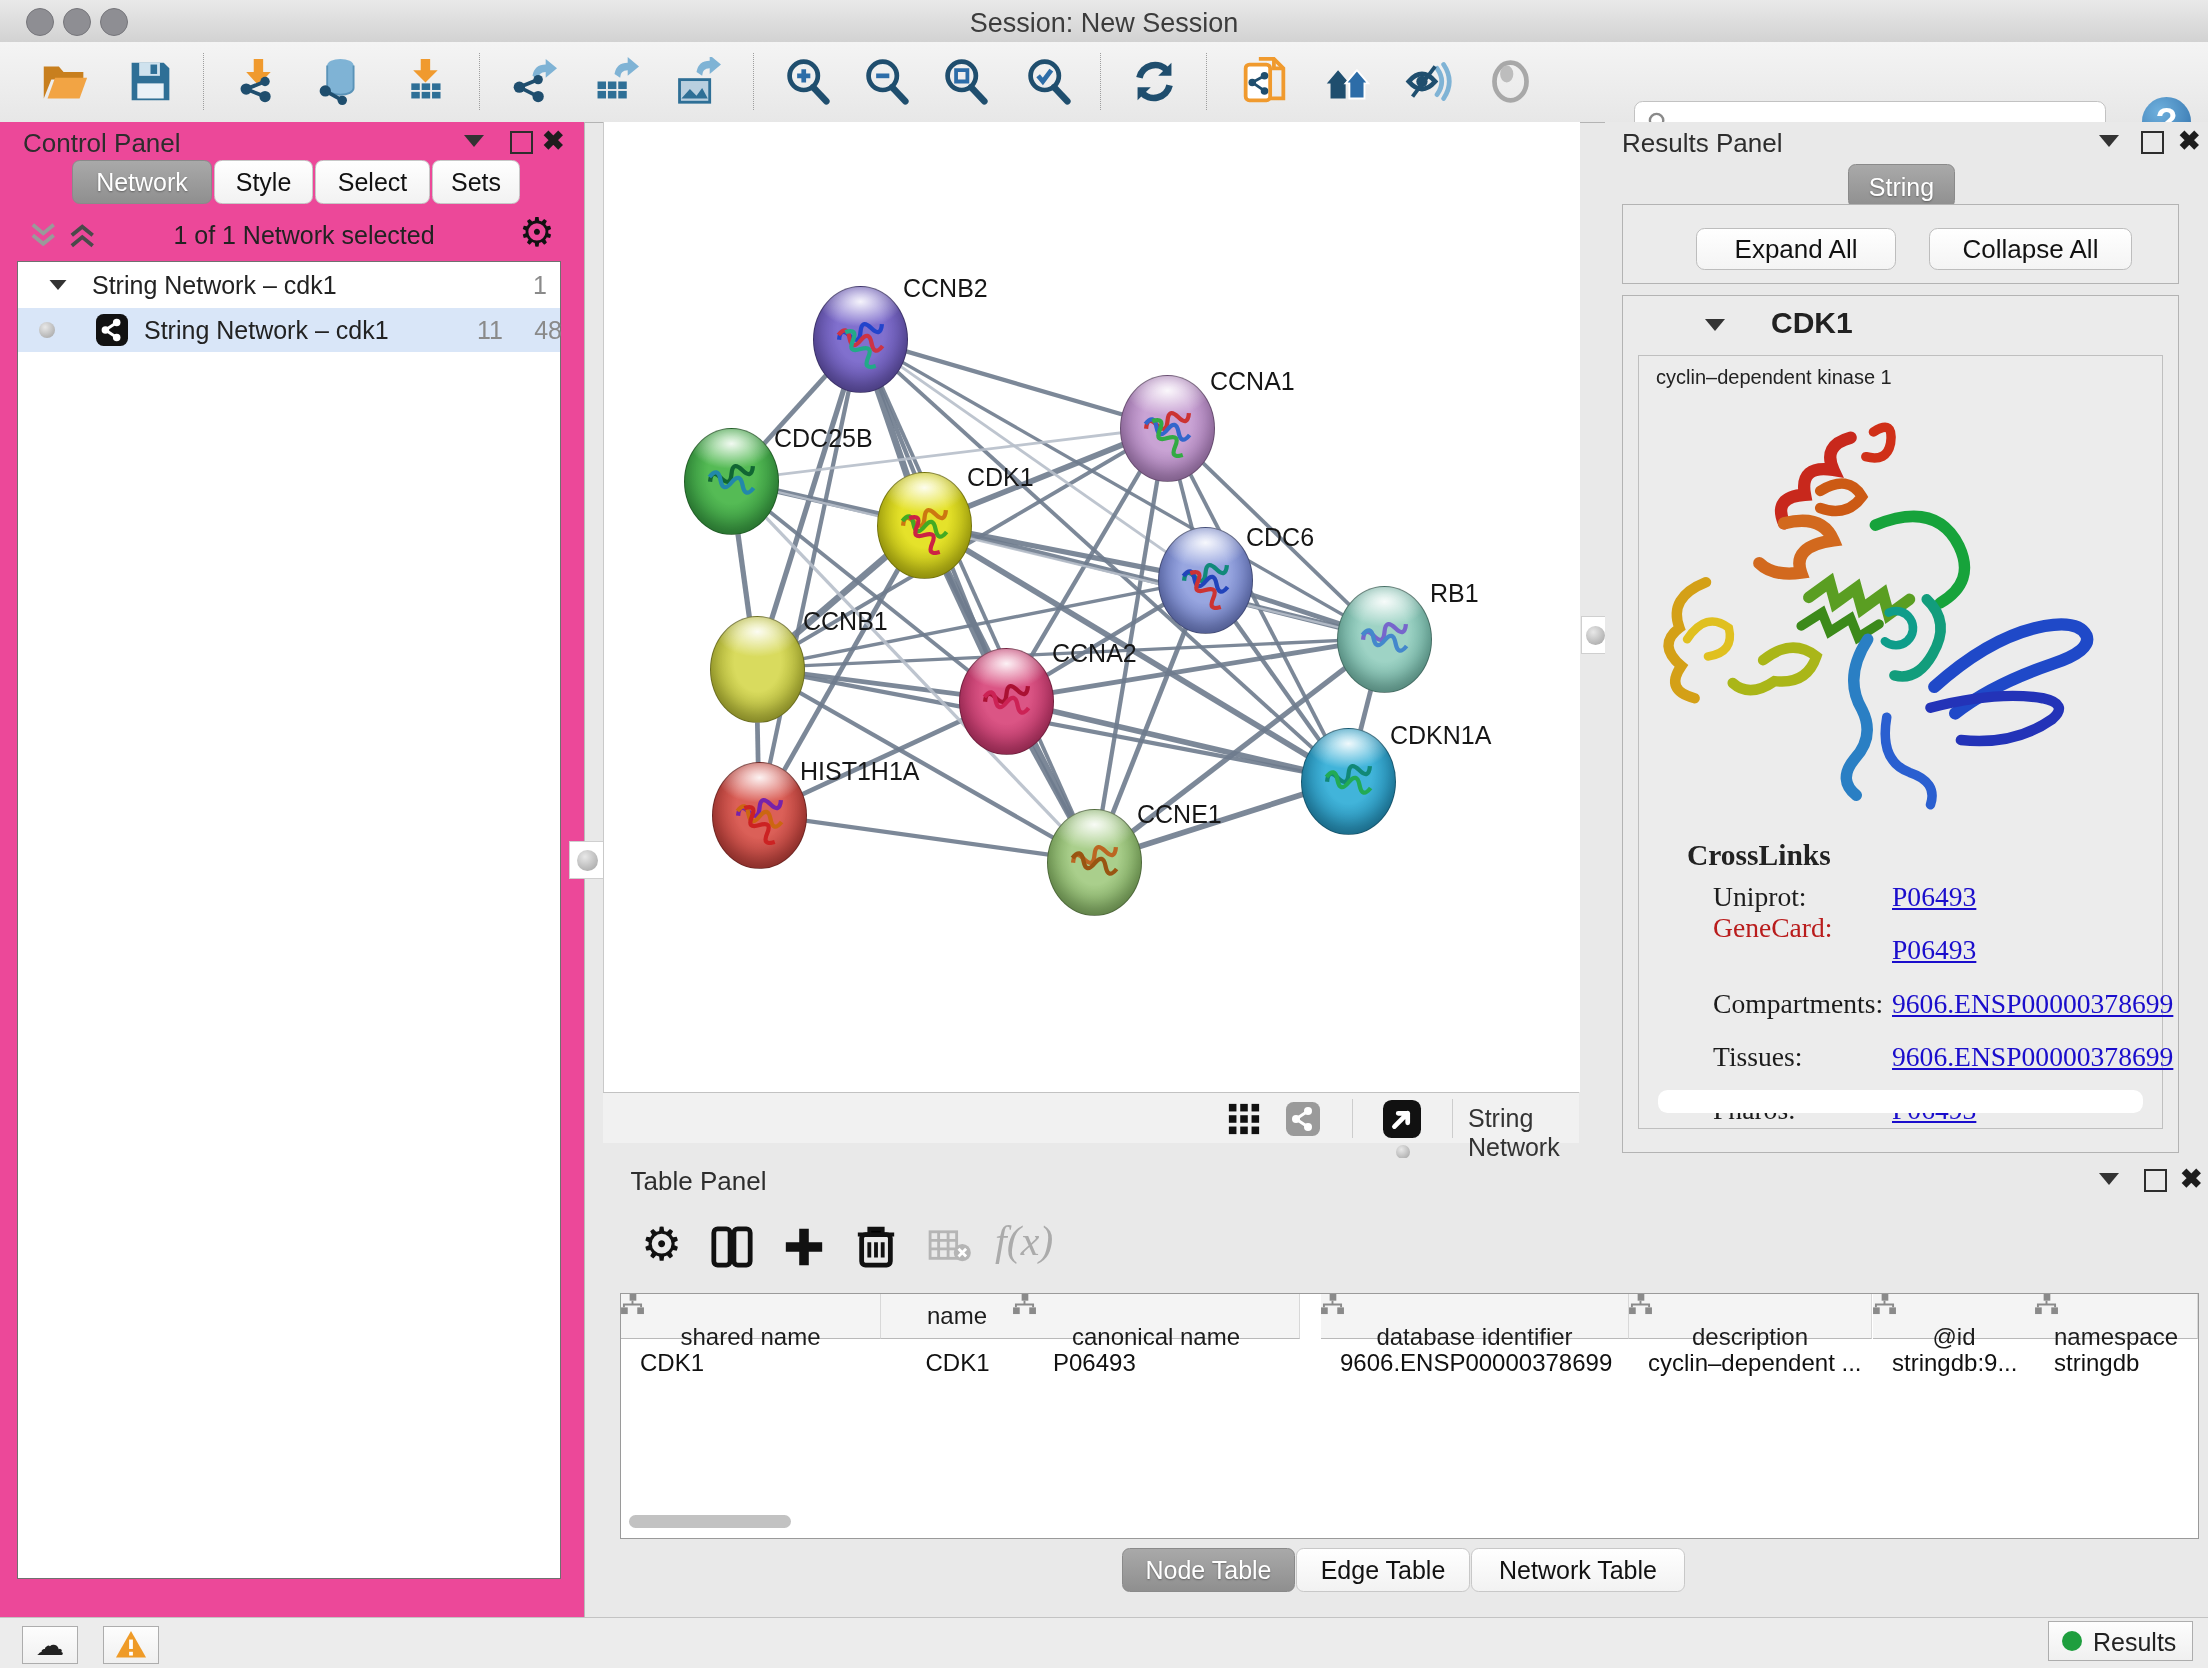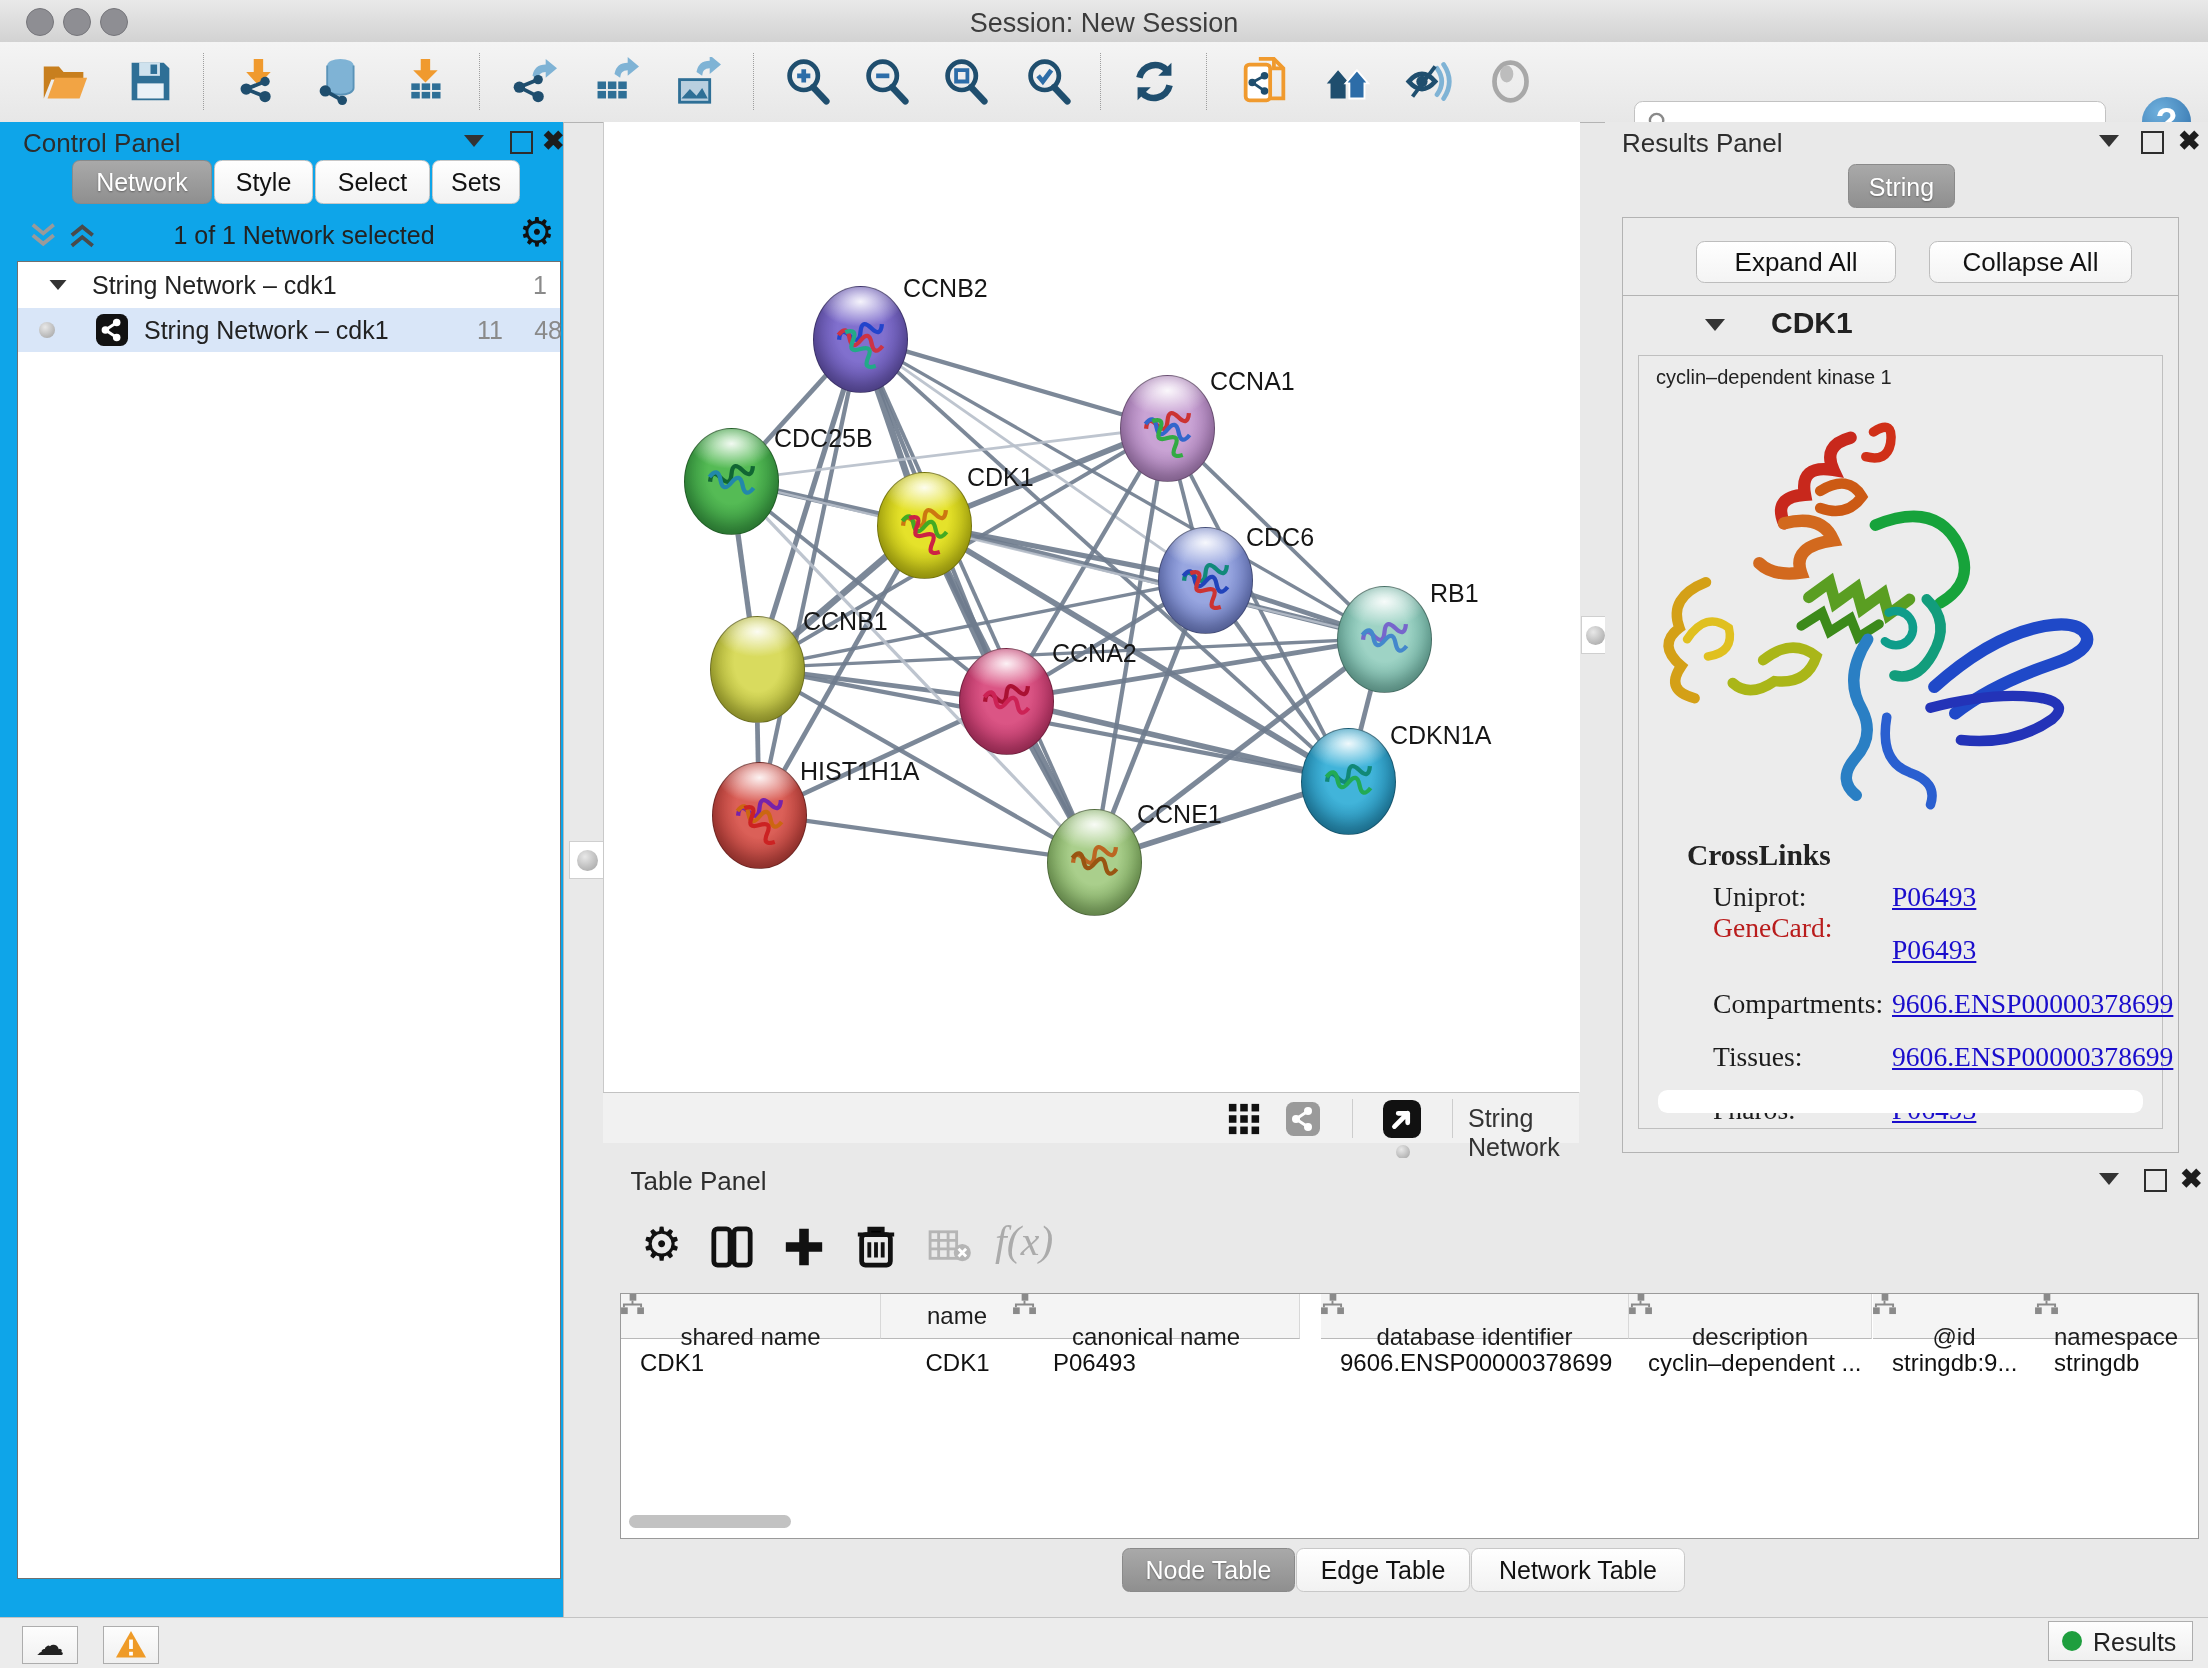--- a/index.html
+++ b/index.html
@@ -26,21 +26,21 @@
   .panel-title{font-size:26px;color:#2d2d2d;}
   .tri-down{width:0;height:0;border-left:10.5px solid transparent;border-right:10.5px solid transparent;
      border-top:12.4px solid #333;}
   .float-box{width:19px;height:19px;border:2.9px solid #2d2d2d;}
   .close-x{font-size:27px;font-weight:bold;color:#1d1d1d;line-height:25px;}
   .tab{height:44px;border:1px solid #c8c8c8;border-radius:7.6px;background:linear-gradient(#ffffff,#f2f2f2);
      font-size:25px;color:#111;text-align:center;box-sizing:border-box;}
   .tab.active{background:linear-gradient(#a9a9a9,#8f8f8f);color:#fff;border-color:#8a8a8a;
      text-shadow:0 1px 1.9px rgba(0,0,0,.35);}
   
-  #control-panel{left:0;top:122px;width:563px;height:1495px;background:#0ea5e9;border-right:1px solid #b9b9b9;}
+  #control-panel{left:0;top:122px;width:563px;height:1495px;background:#ec4899;border-right:1px solid #b9b9b9;padding-left:21px;}
   #cp-list{left:17px;top:139px;width:542px;height:1316px;background:#fff;border:1.9px solid #707070;}
   .cp-row{position:absolute;left:0;width:100%;height:44px;font-size:25px;}
   .row-sel{background:#d9e6f8;}
   .count{color:#8a8a8a;}
   .share-btn{position:absolute;width:32px;height:32px;background:#111;border-radius:7.6px;}
   
   .gutter-handle{background:#fff;border:1px solid #cfcfcf;}
   .gutter-dot{border-radius:50%;background:radial-gradient(circle at 38% 32%,#e8e8e8,#9f9f9f);}
   
   #canvas{left:603px;top:122px;width:976px;height:970px;background:#fff;border-left:1px solid #c9c9c9;}
@@ -454,21 +454,21 @@
   <div class="abs gutter-dot" style="left:1396px;top:1145px;width:14.3px;height:14.3px"></div>
 
   <div id="results-panel" class="abs">
     <div class="abs panel-title" style="left:17px;top:5.7px">Results Panel</div>
     <div class="abs tri-down" style="left:494px;top:13.3px"></div>
     <div class="abs float-box" style="left:536px;top:8.6px"></div>
     <div class="abs close-x" style="left:573px;top:6.7px">✖</div>
 
     <div class="abs tab active" style="left:243px;top:42px;width:107px;line-height:44px">String</div>
 
-    <div class="r-box" style="top:95px;height:78px">
+    <div class="r-box" style="top:82px;height:78px">
       <div class="btn abs" style="left:73px;top:23px;width:200px;height:42px;line-height:40px">Expand All</div>
       <div class="btn abs" style="left:306px;top:23px;width:203px;height:42px;line-height:40px">Collapse All</div>
     </div>
 
     <div class="r-box" style="top:173px;height:856px">
       <div class="abs tri-down" style="left:82px;top:23px"></div>
       <div class="abs" style="left:148px;top:9.5px;font-size:30px;font-weight:bold">CDK1</div>
 
       <div class="abs" style="left:15px;top:59px;width:523px;height:772px;background:#ececec;border:1px solid #bfbfbf">
         <div class="abs" style="left:17px;top:9.5px;font-size:20px">cyclin–dependent kinase 1</div>

